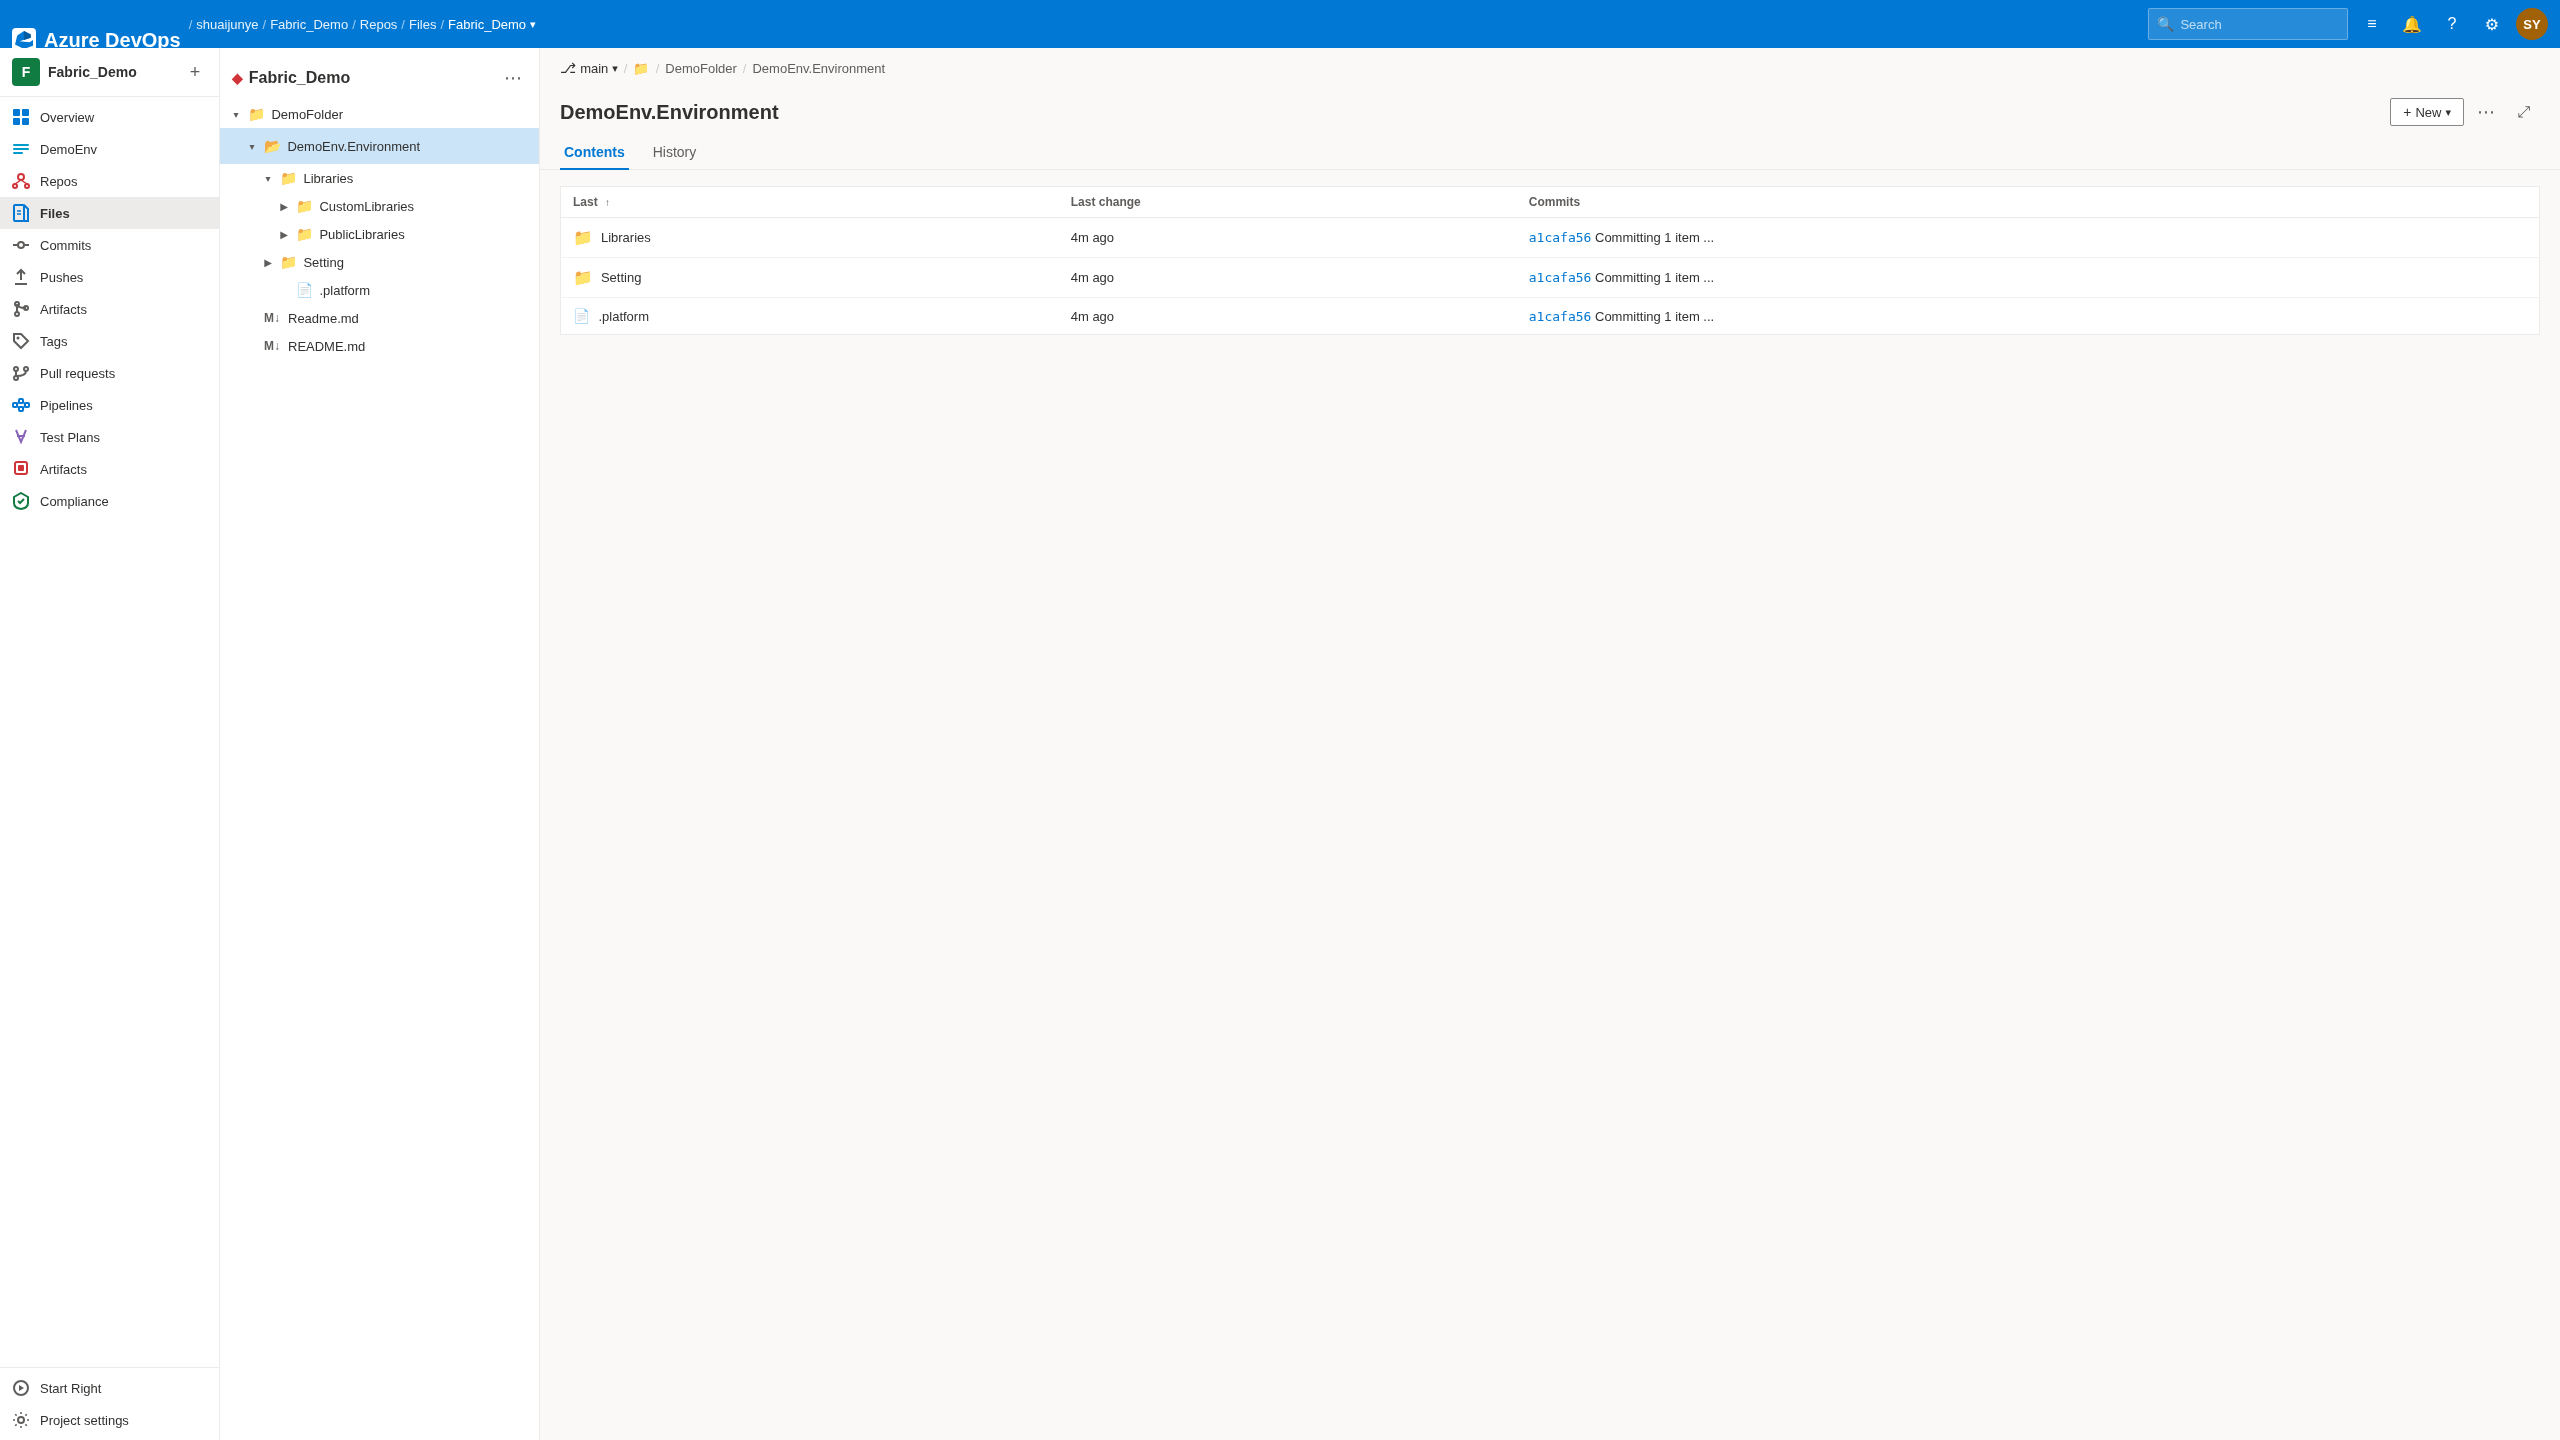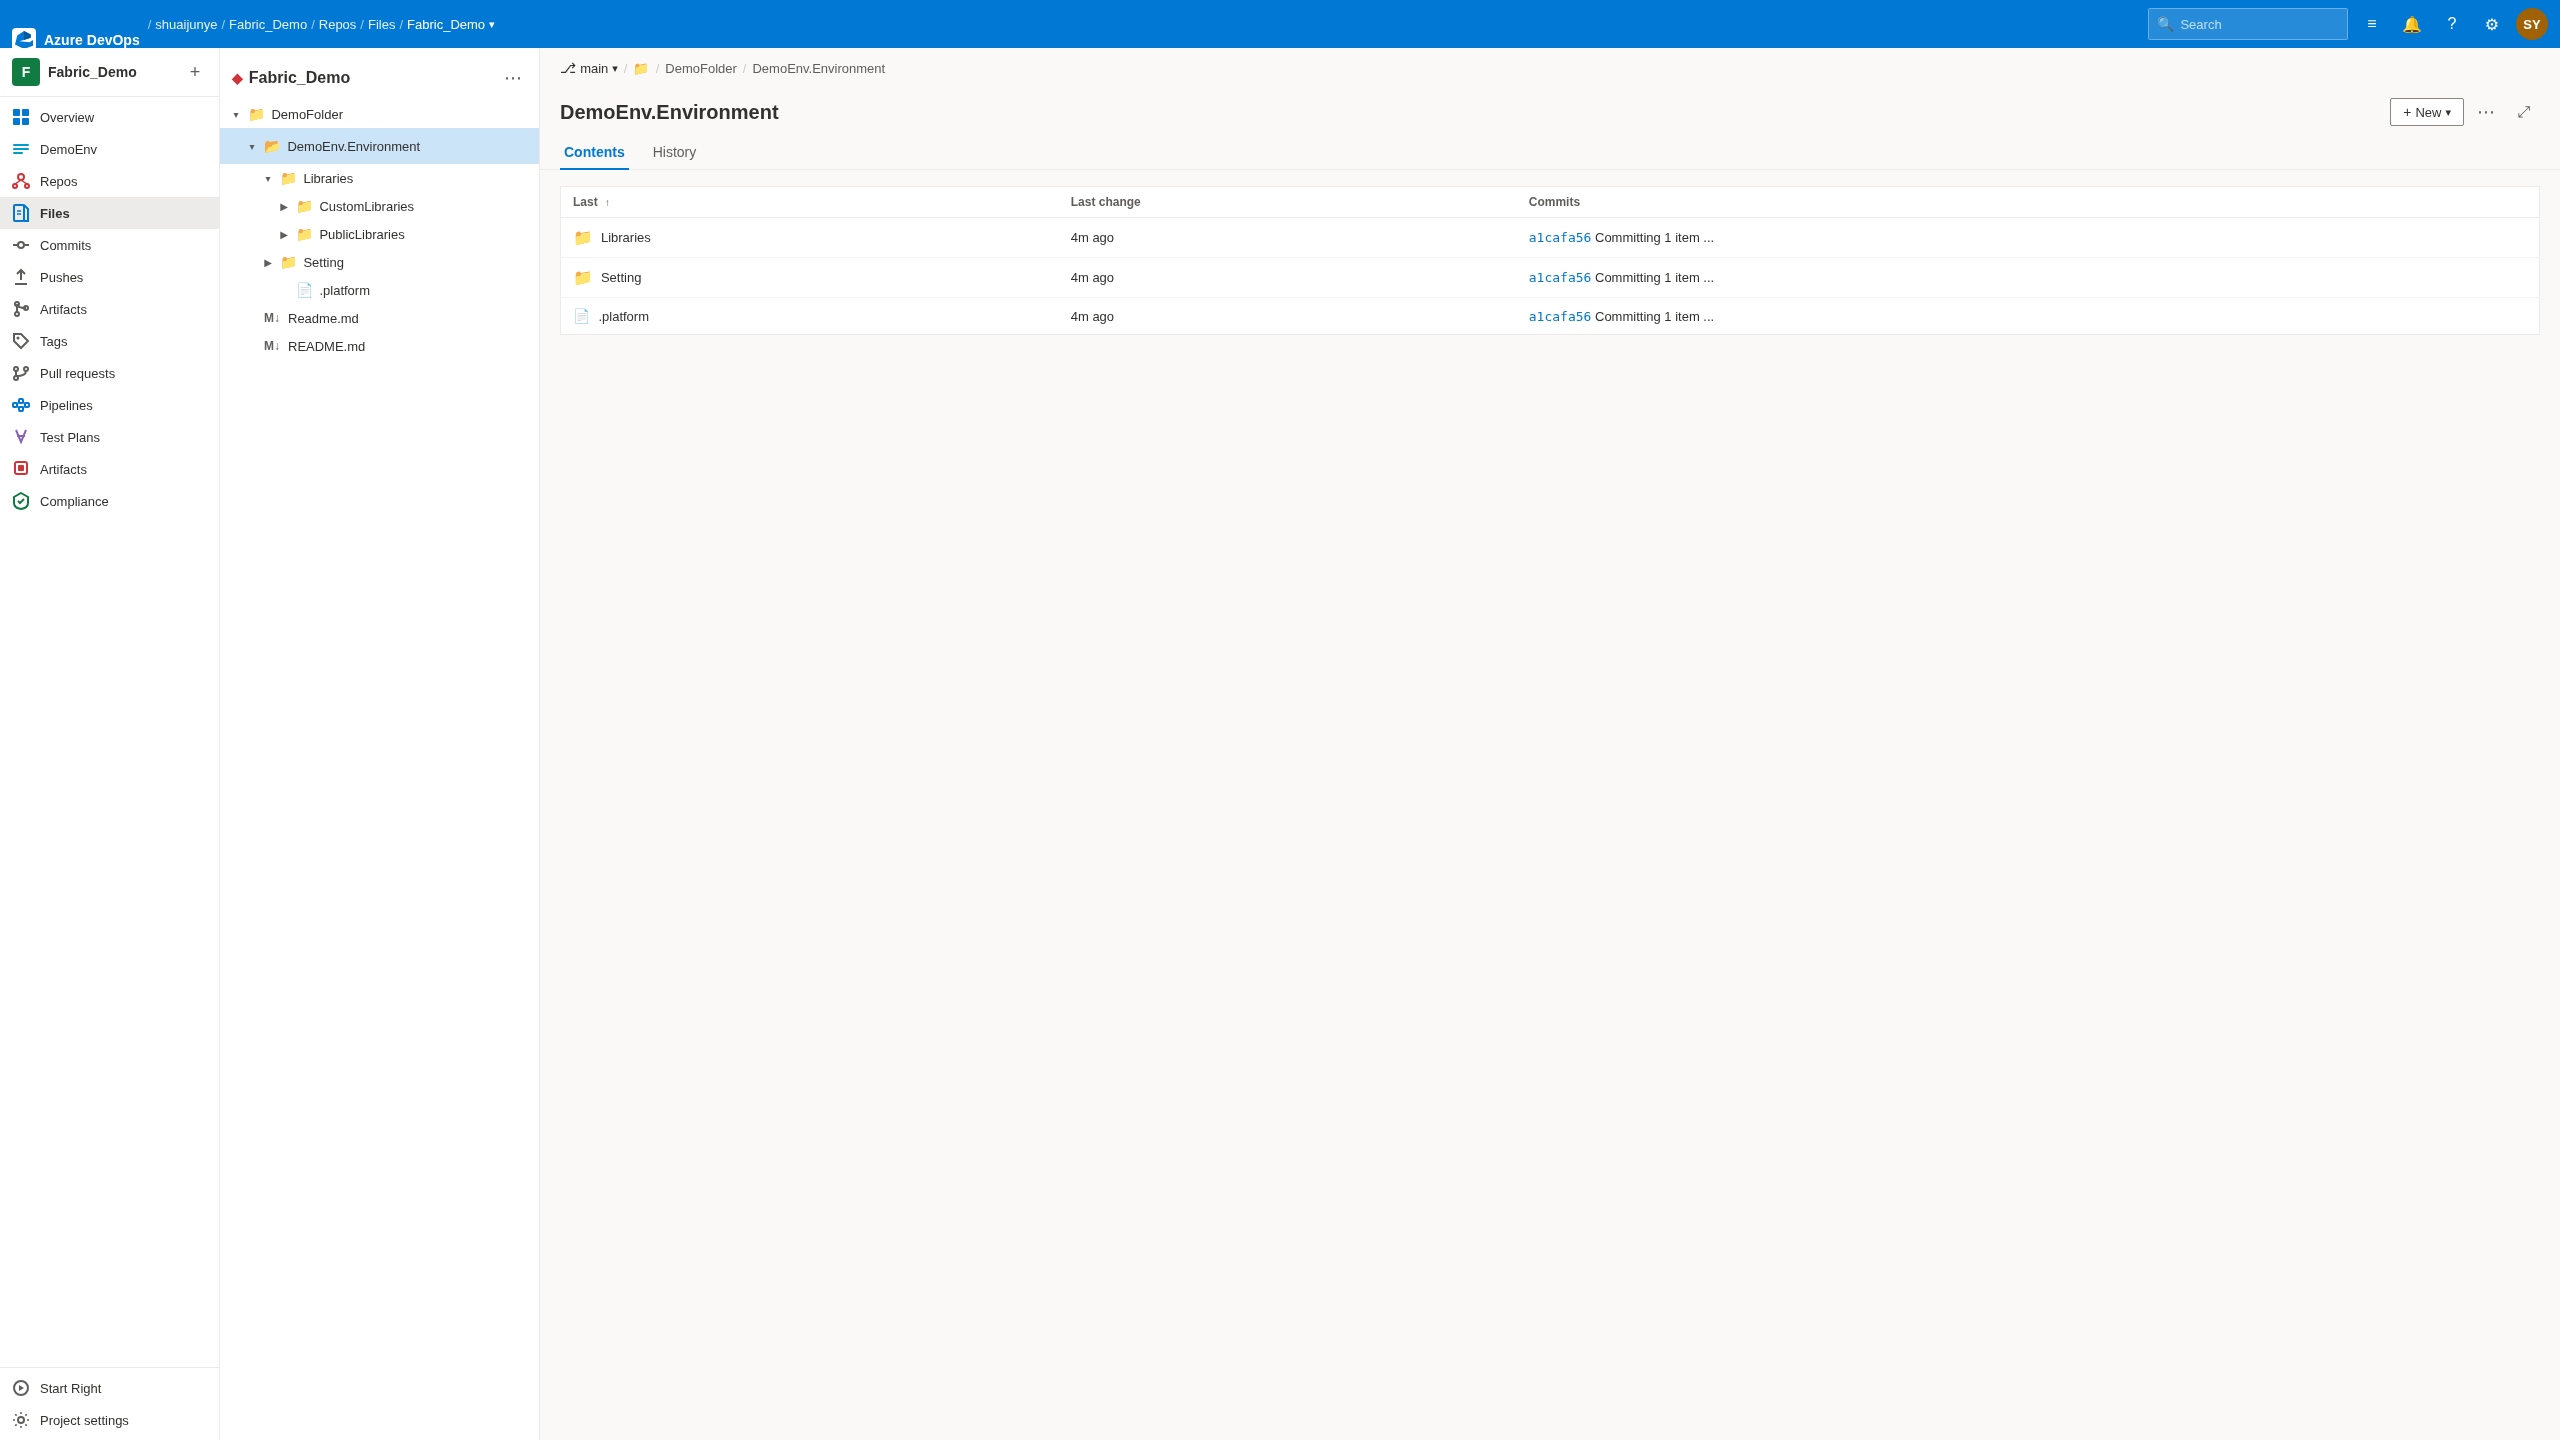--- a/index.html
+++ b/index.html
@@ -9,21 +9,21 @@
     .top-nav {
       height: 48px;
       background: #0078d4;
       display: flex;
       align-items: center;
       padding: 0 12px;
       flex-shrink: 0;
       gap: 8px;
     }
     .top-nav .brand {
-      display: flex; align-items: center; gap: 8px; color: #fff; font-weight: 600; font-size: 14px; white-space: nowrap; margin-top: 32px;
+      display: flex; align-items: center; gap: 8px; color: #fff; font-weight: 600; font-size: 20px; white-space: nowrap; margin-top: 32px;
     }
     .top-nav .brand-logo {
       width: 24px; height: 24px; background: #fff; border-radius: 4px; display: flex; align-items: center; justify-content: center;
     }
     .top-nav .brand-logo svg { width: 18px; height: 18px; }
     .top-nav .breadcrumb {
       display: flex; align-items: center; color: rgba(255,255,255,0.85); font-size: 13px; gap: 4px;
     }
     .top-nav .breadcrumb a { color: rgba(255,255,255,0.9); text-decoration: none; }
     .top-nav .breadcrumb .sep { color: rgba(255,255,255,0.6); }

